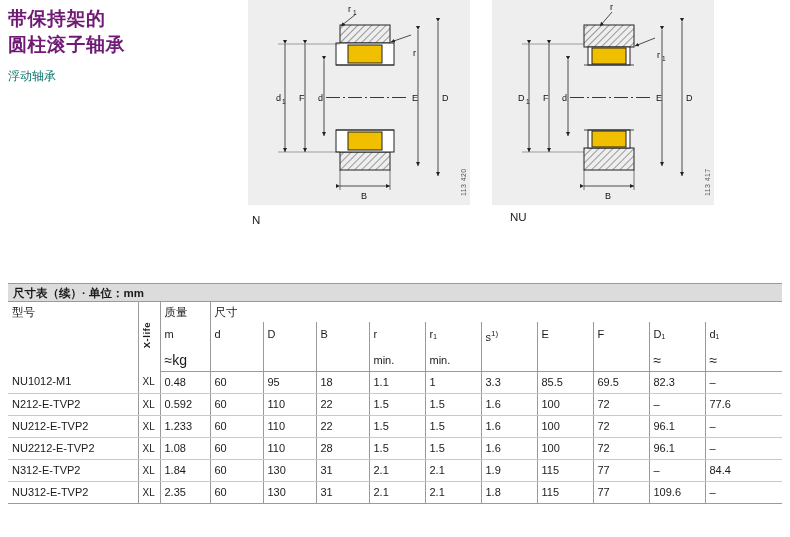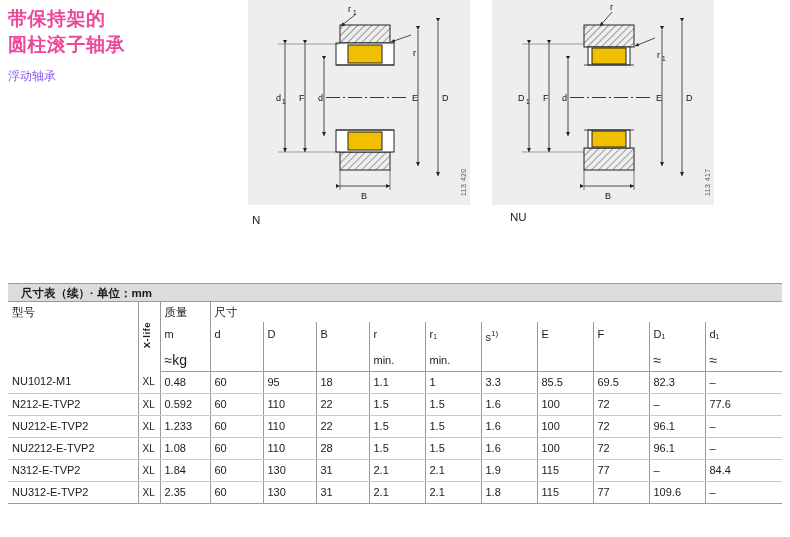--- a/index.html
+++ b/index.html
@@ -25,26 +25,26 @@
   }
   .title-block {
     position: absolute;
     left: 8px; top: 6px;
     width: 230px;
   }
   .title-main {
     font-size: 19px;
     font-weight: bold;
     line-height: 26px;
-    color: #ec4899;
+    color: #701a75;
     letter-spacing: 0.5px;
   }
   .title-sub {
     font-size: 12px;
-    color: #8b5cf6;
+    color: #0f766e;
     margin-top: 10px;
     line-height: 16px;
   }
 
   
   .fig-box {
     position: absolute;
     background: #eeeeee;
   }
   #fig-n-box { left: 248px; top: 0px; width: 222px; height: 205px; }
@@ -75,21 +75,21 @@
     width: 774px;
   }
   .tbl-title-bar {
     background: #dcdcdc;
     border-top: 1px solid #9a9a9a;
     border-bottom: 1px solid #9a9a9a;
     height: 19px;
     line-height: 19px;
     font-size: 11.5px;
     font-weight: bold;
-    padding-left: 13px;
+    padding-left: 5px;
     box-sizing: border-box;
   }
   table.dims {
     border-collapse: collapse;
     width: 774px;
     font-size: 11px;
     table-layout: fixed;
   }
   table.dims td, table.dims th {
     border-right: 1px solid #9a9a9a;

